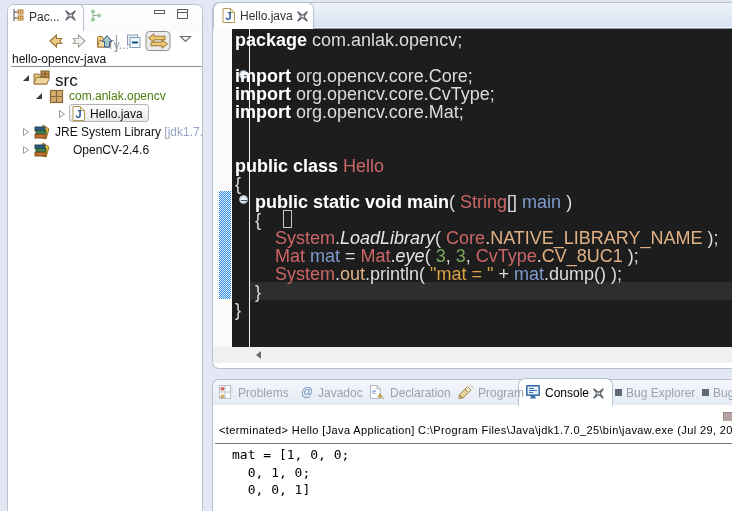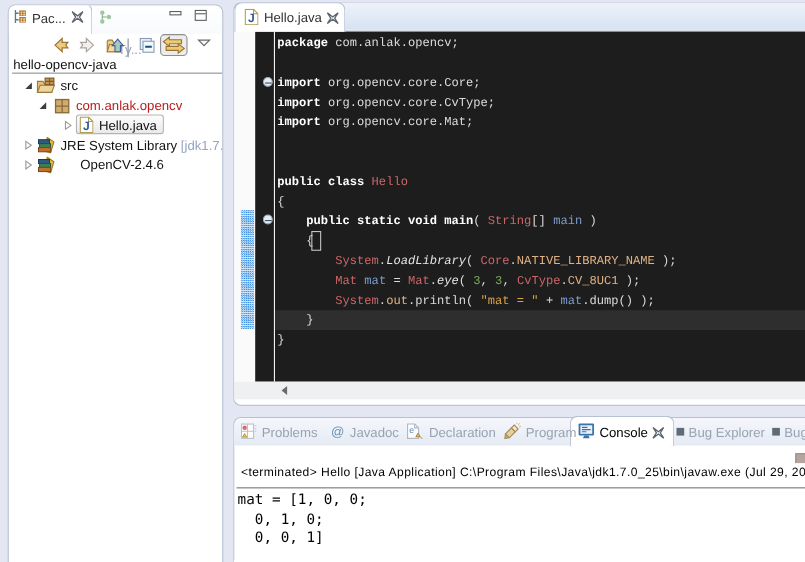--- a/index.html
+++ b/index.html
@@ -25,22 +25,22 @@
 #etabline1 { position:absolute; left:101px; top:24px; width:420px; height:1px; background:#f2f6fa; }
 #etabline2 { position:absolute; left:101px; top:25px; width:420px; height:1px; background:#8f959e; }
 #etab-active { position:absolute; left:0; top:-1px; width:101px; height:28px;
   background:#fff; border:1px solid #b9c0d2; border-bottom:none; border-radius:7px 7px 0 0; }
 #ruler { position:absolute; left:0; top:26px; width:19px; height:318px; background:#fafafa; }
 #hatch { position:absolute; left:6px; top:162px; width:12px; height:108px;
   background:repeating-conic-gradient(#3a8ee2 0% 25%, #ddecfa 0% 50%); background-size:2px 2px; border:0; }
 #code { position:absolute; left:19px; top:26px; width:502px; height:318px; background:#1d1d1d; }
 #gutterline { position:absolute; left:17px; top:0; width:1px; height:318px; background:#f2f2f2; }
 #curline { position:absolute; left:17px; top:253px; width:484px; height:18px; background:#2e2e2e; }
-pre.codepre { position:absolute; left:20px; top:2px; font-family:Liberation Mono, monospace;
-  font-size:11px; line-height:18px; color:#dcdcdc; }
+pre.codepre { position:absolute; left:3px; top:2px; font-family:Liberation Sans, sans-serif;
+  font-size:18px; line-height:18px; color:#dcdcdc; }
 .kw { color:#fff; font-weight:bold; }
 .ty { color:#cc6666; }
 .vr { color:#7d9bce; }
 .nm { color:#7aa85a; }
 .st { color:#dba243; }
 .cn { color:#e0b184; }
 .it { font-style:italic; color:#e6e6e6; }
 .fold { position:absolute; left:6.5px; width:9px; height:9px; border-radius:50%;
   background:#e4ebf2; border:1px solid #98abb8; }
 .fold:after { content:""; position:absolute; left:1.4px; top:3.6px; width:6px; height:1.6px; background:#3a5168; }
@@ -130,30 +130,30 @@
 
     <svg class="abs" style="left:13px;top:68px;" width="10" height="10" viewBox="0 0 10 10">
       <path d="M8 2 V8 H2 Z" fill="#3c3c3c"></path>
     </svg>
     <svg class="abs" style="left:25px;top:65px;" width="17" height="15" viewBox="0 0 17 15">
       <path d="M1 4 H6 L7.5 6 H14 V14 H1 Z" fill="#e2c07c" stroke="#99783e" stroke-width="1"></path>
       <path d="M1 14 L3.5 7.5 H16.5 L14 14 Z" fill="#eed49a" stroke="#99783e" stroke-width="1"></path>
       <rect x="8" y="1" width="8" height="6" fill="#c89355" stroke="#7a5a28" stroke-width="1"></rect>
       <path d="M12 1 V7 M8 4 H16" stroke="#7a5a28" stroke-width="1"></path>
     </svg>
-    <span class="abs" style="left:47px;top:66px;font-size:12px;color:#111;text-align:center;">src</span>
+    <span class="abs" style="left:47px;top:66px;font-size:17px;color:#111;text-align:center;">src</span>
 
     <svg class="abs" style="left:26px;top:86px;" width="10" height="10" viewBox="0 0 10 10">
       <path d="M8 2 V8 H2 Z" fill="#3c3c3c"></path>
     </svg>
     <svg class="abs" style="left:40px;top:83px;" width="17" height="17" viewBox="0 0 17 17">
       <rect x="2.5" y="2.5" width="12" height="12" fill="#d2ab6e" stroke="#8a6a38" stroke-width="1.2"></rect>
       <path d="M8.5 2.5 V14.5 M2.5 8.5 H14.5" stroke="#8a6a38" stroke-width="1.2"></path>
     </svg>
-    <span class="abs" style="left:61px;top:84px;font-size:12px;color:#b91c1c;">com.anlak.opencv</span>
+    <span class="abs" style="left:61px;top:84px;font-size:12px;color:#4d7c0f;">com.anlak.opencv</span>
 
     <div class="abs" style="left:61px;top:99px;width:80px;height:18px;background:linear-gradient(#fdfdfd,#e9e9ea);border:1px solid #b4b4b4;border-radius:3px;"></div>
     <svg class="abs" style="left:50px;top:104px;" width="8" height="10" viewBox="0 0 8 10">
       <path d="M1.5 1.5 L6.5 5 L1.5 8.5 Z" fill="#fff" stroke="#9a9a9a" stroke-width="1"></path>
     </svg>
     <svg class="abs" style="left:64px;top:101px;" width="13" height="15" viewBox="0 0 13 15">
       <path d="M1 0.5 H8.5 L12.5 4.5 V14.5 H1 Z" fill="#fff" stroke="#b09c52" stroke-width="1"></path>
       <path d="M8.5 0.5 V4.5 H12.5" fill="none" stroke="#b09c52" stroke-width="1"></path>
       <text x="3.4" y="12" font-size="11" font-weight="bold" fill="#2d5b9a" font-family="Liberation Sans">J</text>
     </svg>
@@ -274,17 +274,17 @@
     <div class="abs" style="left:402px;top:9px;width:7px;height:7px;background:#5f6a76;"></div>
     <span class="abs tabtxt-in" style="left:413px;top:6px;">Bug Explorer</span>
     <div class="abs" style="left:489px;top:9px;width:7px;height:7px;background:#5f6a76;"></div>
     <span class="abs tabtxt-in" style="left:500px;top:6px;">Bug</span>
   </div>
   <div class="abs" style="left:510px;top:32px;width:11px;height:10px;background:#b5a5a0;border:1px solid #9a8a85;"></div>
   <div id="chead">
       <span class="abs" style="left:4px;top:3px;letter-spacing:0.38px;white-space:nowrap;">&lt;terminated&gt; Hello [Java Application] C:\Program Files\Java\jdk1.7.0_25\bin\javaw.exe (Jul 29, 2013</span>
     </div>
   <div id="cbody">
-      <pre style="margin-left:1px;">mat = [1, 0, 0;
+      <pre style="margin-left:17px;">mat = [1, 0, 0;
   0, 1, 0;
   0, 0, 1]</pre>
     </div>
 </div>
 
 </body></html>

